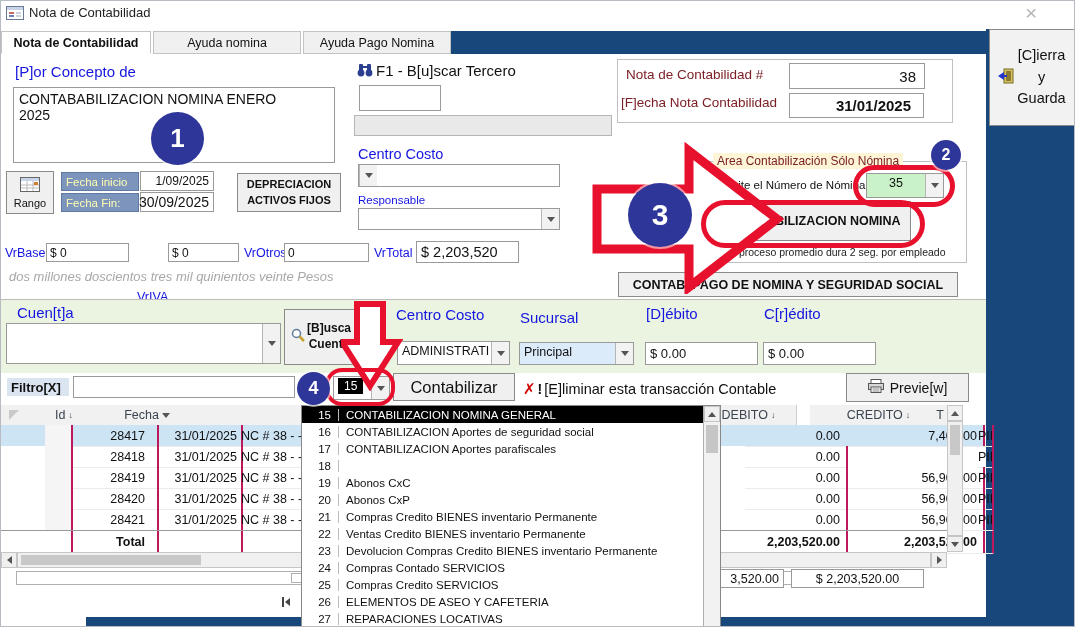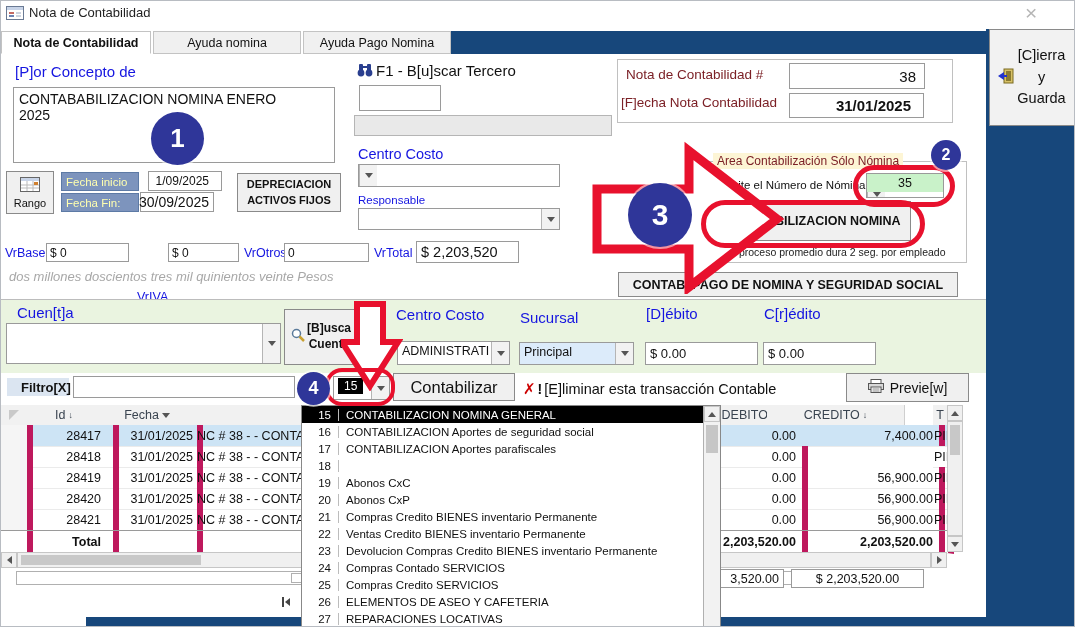--- a/index.html
+++ b/index.html
@@ -18,21 +18,21 @@
   .tri-u{width:0;height:0;border-left:4px solid transparent;border-right:4px solid transparent;border-bottom:5px solid #555;}
   .tri-l{width:0;height:0;border-top:4px solid transparent;border-bottom:4px solid transparent;border-right:5px solid #555;}
   .tri-r{width:0;height:0;border-top:4px solid transparent;border-bottom:4px solid transparent;border-left:5px solid #555;}
   .ann-circle{background:#2f3699;border-radius:50%;color:#fff;font-weight:bold;display:flex;align-items:center;justify-content:center;z-index:60;box-shadow:0 0 0 2px rgba(255,255,255,.55);}
   .ann-oval{border:5px solid #e8112d;border-radius:22px;z-index:55;background:transparent;}
   .navy{background:#17477b;}
   .tab{position:absolute;top:30px;height:23px;display:flex;align-items:center;justify-content:center;font-size:12.5px;border:1px solid #c3c3c3;box-sizing:border-box;}
   
   .th{position:absolute;top:0;height:20px;border-right:1px solid #cfcfcf;display:flex;align-items:center;justify-content:center;font-size:12.5px;color:#3a4450;background:#f1f1f1;gap:3px;overflow:hidden;}
   .trow{position:absolute;left:0;width:946px;height:21px;font-size:12.5px;}
-  .cell{position:absolute;top:0;height:100%;border-right:6px solid #be185d;border-bottom:1px solid #ebebeb;display:flex;align-items:center;overflow:hidden;white-space:nowrap;}
+  .cell{position:absolute;top:0;height:100%;border-right:2px solid #be185d;border-bottom:1px solid #ebebeb;display:flex;align-items:center;overflow:hidden;white-space:nowrap;margin-left:44px;}
   .c-sel{left:0;width:26px;background:#f5f5f5;}
   .c-id{left:26px;width:74px;justify-content:flex-end;padding-right:12px;}
   .c-fec{left:100px;width:92px;justify-content:flex-end;padding-right:4px;}
   .c-des{left:192px;width:228px;padding-left:4px;}
   .c-deb{left:700px;width:95px;justify-content:flex-end;padding-right:6px;}
   .c-cre{left:795px;width:137px;justify-content:flex-end;padding-right:6px;}
   .c-t{left:932px;width:14px;padding-left:1px;}
   .sb{background:#f0f0f0;border:1px solid #c6c6c6;display:flex;align-items:center;justify-content:center;}
   
   .ditem{position:relative;height:17px;display:flex;align-items:center;font-size:11.5px;white-space:nowrap;overflow:hidden;}
@@ -93,21 +93,21 @@
           <rect x="1" y="1" width="18" height="3" fill="#c8d4e8"></rect>
           <line x1="7" y1="4" x2="7" y2="14" stroke="#bbb"></line>
           <line x1="13" y1="4" x2="13" y2="14" stroke="#bbb"></line>
           <line x1="1" y1="8" x2="19" y2="8" stroke="#bbb"></line>
           <line x1="1" y1="11" x2="19" y2="11" stroke="#bbb"></line>
           <rect x="14" y="5" width="4" height="3" fill="#d08030"></rect>
         </svg></span>
     <span style="font-size:11px;">Rango</span>
   </div>
   <div class="abs fieldlabel" style="left:60px;top:171px;width:78px;height:19px;">Fecha inicio</div>
-  <div class="abs box" style="left:139px;top:170px;width:74px;height:20px;font-size:12px;display:flex;align-items:center;justify-content:flex-end;padding-right:12px;margin-left:8px;">1/09/2025</div>
+  <div class="abs box" style="left:139px;top:170px;width:74px;height:20px;font-size:12px;display:flex;align-items:center;justify-content:flex-end;padding-right:4px;">1/09/2025</div>
   <div class="abs fieldlabel" style="left:60px;top:192px;width:78px;height:19px;">Fecha Fin:</div>
   <div class="abs box" style="left:139px;top:191px;width:74px;height:20px;font-size:14px;display:flex;align-items:center;justify-content:flex-end;padding-right:4px;">30/09/2025</div>
   <div class="abs btn preline" style="left:236px;top:172px;width:104px;height:39px;font-size:11px;font-weight:bold;line-height:1.45;">DEPRECIACION
 ACTIVOS FIJOS</div>
 
   <span class="abs" style="left:356px;top:62px;"><svg width="16" height="14">
         <rect x="2" y="1" width="4" height="7" rx="1" fill="#2a3f8f"></rect>
         <rect x="10" y="1" width="4" height="7" rx="1" fill="#2a3f8f"></rect>
         <circle cx="4" cy="10" r="3.4" fill="#2a3f8f"></circle>
         <circle cx="12" cy="10" r="3.4" fill="#2a3f8f"></circle>
@@ -132,21 +132,21 @@
 
   <div class="abs" style="left:616px;top:58px;width:336px;height:64px;border:1px solid #c0c0c0;"></div>
   <span class="abs lbl-mar" style="left:625px;top:66px;font-size:13.5px;">Nota de Contabilidad #</span>
   <div class="abs box" style="left:788px;top:62px;width:136px;height:26px;font-size:15px;display:flex;align-items:center;justify-content:flex-end;padding-right:8px;">38</div>
   <span class="abs lbl-mar" style="left:620px;top:94px;font-size:13.5px;">[F]echa Nota Contabilidad</span>
   <div class="abs box" style="left:788px;top:92px;width:135px;height:25px;font-size:15px;font-weight:bold;display:flex;align-items:center;justify-content:flex-end;padding-right:12px;">31/01/2025</div>
 
   <div class="abs" style="left:708px;top:160px;width:258px;height:102px;border:1px solid #c0c0c0;"></div>
   <div class="abs lbl-mar" style="left:712px;top:152px;padding:0 4px;height:16px;background:#fdf5d5;font-size:12px;display:flex;align-items:center;">Area Contabilización Sólo Nómina</div>
   <span class="abs" style="left:720px;top:178px;font-size:11.5px;color:#111;">Digite el Número de Nómina:</span>
-  <div class="abs combo" style="left:865px;top:172px;width:78px;height:25px;flex-direction:column;">
+  <div class="abs combo" style="left:865px;top:172px;width:78px;height:25px;">
     <span class="val" style="background:#c9f2c9;text-align:center;font-size:12.5px;">35</span>
     <span class="ddbtn">
         <span class="tri-d"></span>
       </span>
   </div>
   <div class="abs btn" style="left:720px;top:200px;width:190px;height:40px;font-size:12.5px;font-weight:bold;">CONTABILIZACION NOMINA</div>
   <span class="abs" style="left:714px;top:245px;font-size:10.5px;color:#222;white-space:nowrap;">Este proceso promedio dura 2 seg. por empleado</span>
 
   <div class="abs btn" style="left:617px;top:271px;width:340px;height:25px;font-size:12.5px;font-weight:bold;">CONTAB. PAGO DE NOMINA Y SEGURIDAD SOCIAL</div>
 
@@ -188,21 +188,21 @@
     <span class="val" style="font-size:12.5px;background:#dcebfa;">Principal</span>
     <span class="ddbtn">
         <span class="tri-d"></span>
       </span>
   </div>
   <span class="abs lbl-blue" style="left:645px;top:304px;font-size:15px;">[D]ébito</span>
   <div class="abs box" style="left:644px;top:341px;width:113px;height:23px;font-size:13px;display:flex;align-items:center;padding-left:4px;">$ 0.00</div>
   <span class="abs lbl-blue" style="left:763px;top:304px;font-size:15px;">C[r]édito</span>
   <div class="abs box" style="left:762px;top:341px;width:113px;height:23px;font-size:13px;display:flex;align-items:center;padding-left:4px;">$ 0.00</div>
 
-  <div class="abs" style="left:6px;top:377px;width:62px;height:18px;background:#dbe5f1;font-size:13px;font-weight:bold;display:flex;align-items:center;padding-left:14px;">Filtro[X]</div>
+  <div class="abs" style="left:6px;top:377px;width:62px;height:18px;background:#dbe5f1;font-size:13px;font-weight:bold;display:flex;align-items:center;padding-left:4px;">Filtro[X]</div>
   <div class="abs box" style="left:72px;top:375px;width:222px;height:22px;font-size:13px;"></div>
   <div class="abs combo" style="left:332px;top:375px;width:57px;height:24px;">
     <span class="val" style="font-size:12px;"><span style="background:#000;color:#fff;padding:1px 6px;">15</span></span>
     <span class="ddbtn">
         <span class="tri-d"></span>
       </span>
   </div>
   <div class="abs btn" style="left:392px;top:372px;width:122px;height:28px;font-size:16.5px;">Contabilizar</div>
   <div class="abs" style="left:522px;top:377px;height:22px;display:flex;align-items:center;gap:2px;">
     <span style="color:#cc0000;font-weight:bold;font-size:15px;">✗</span>
@@ -236,21 +236,21 @@
         <span class="tri-d"></span>
       </div>
     <div class="th" style="left:192px;width:228px;justify-content:flex-end;">
         <span>Descripción tran</span>
       </div>
     <div class="th" style="left:420px;width:280px;"></div>
     <div class="th" style="left:700px;width:95px;">
         <span>DEBITO</span>
         <span style="font-size:9px;">↓</span>
       </div>
-    <div class="th" style="left:766px;width:137px;">
+    <div class="th" style="left:809px;width:137px;">
         <span>CREDITO</span>
         <span style="font-size:9px;">↓</span>
       </div>
     <div class="th" style="left:932px;width:14px;">
         <span>T</span>
       </div>
 
     <div class="trow" style="top:20px;background:#cde4f5;">
       <span class="cell c-sel"></span>
         <span class="cell c-id">28417</span>

